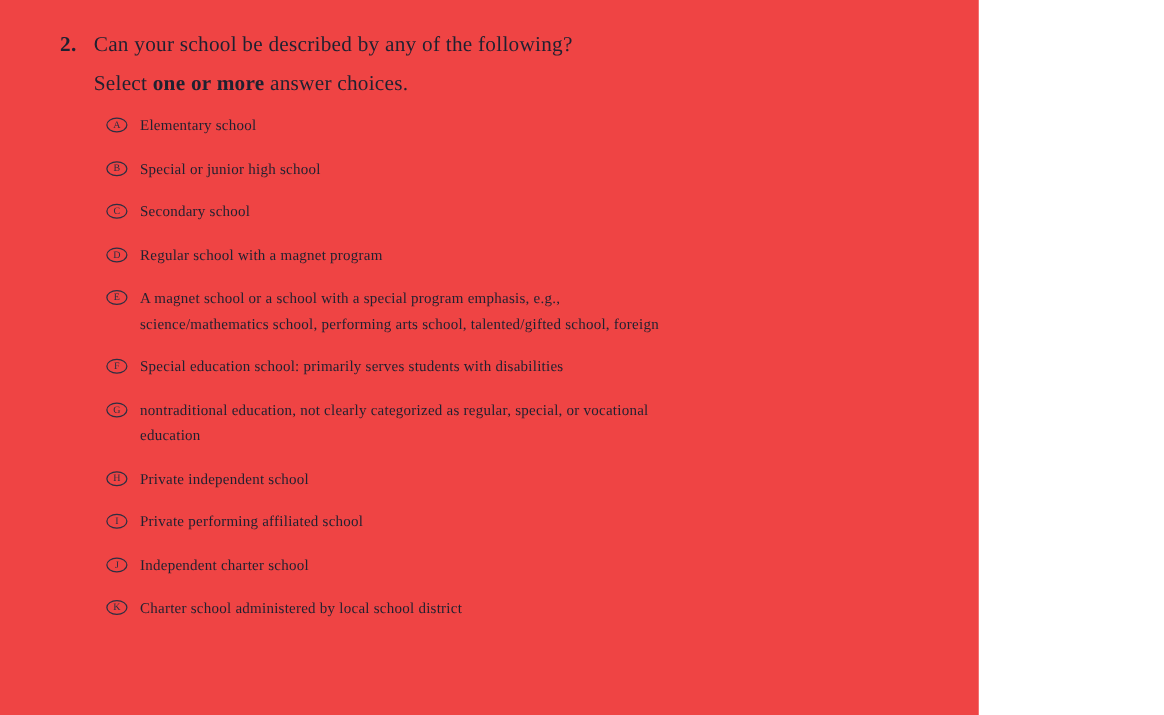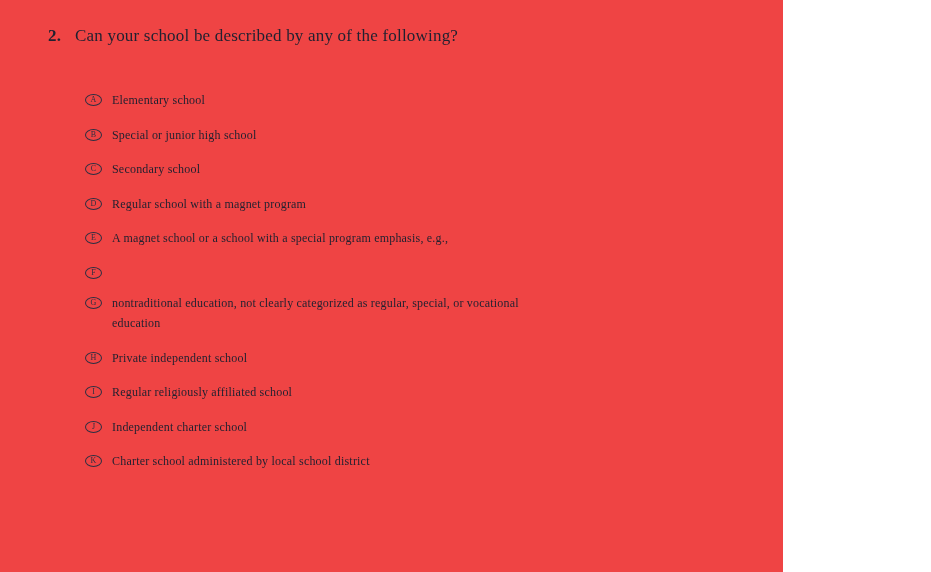--- a/index.html
+++ b/index.html
@@ -79,20 +79,23 @@
 
 <div class="page">
 
   <div class="form-code">VH860697</div>
 
   <div class="question-row">
     <span class="q-number">2.</span>
     <span class="q-text">Can your school be described by any of the following?</span>
   </div>
 
+  <div class="instruction">
+    <span>Select </span><b>one or more</b><span> answer choices.</span>
+  </div>
 
   <div class="options">
     <div class="option">
       <span class="oval">
         <span>A</span>
       </span>
       <span class="option-label">
           <span class="line">Elementary school</span>
         </span>
     </div>
@@ -123,27 +126,31 @@
           <span class="line">Regular school with a magnet program</span>
         </span>
     </div>
 
     <div class="option">
       <span class="oval">
         <span>E</span>
       </span>
       <span class="option-label">
           <span class="line">A magnet school or a school with a special program emphasis, e.g.,</span>
+          <span class="line">science/mathematics school, performing arts school, talented/gifted school, foreign</span>
         </span>
     </div>
 
     <div class="option">
       <span class="oval">
         <span>F</span>
       </span>
+      <span class="option-label">
+          <span class="line">Special education school: primarily serves students with disabilities</span>
+        </span>
     </div>
 
     <div class="option">
       <span class="oval">
         <span>G</span>
       </span>
       <span class="option-label">
           <span class="line">nontraditional education, not clearly categorized as regular, special, or vocational</span>
           <span class="line">education</span>
         </span>
@@ -156,21 +163,21 @@
       <span class="option-label">
           <span class="line">Private independent school</span>
         </span>
     </div>
 
     <div class="option">
       <span class="oval">
         <span>I</span>
       </span>
       <span class="option-label">
-          <span class="line">Regular religiously affiliated school</span>
+          <span class="line">Private performing affiliated school</span>
         </span>
     </div>
 
     <div class="option">
       <span class="oval">
         <span>J</span>
       </span>
       <span class="option-label">
           <span class="line">Independent charter school</span>
         </span>

